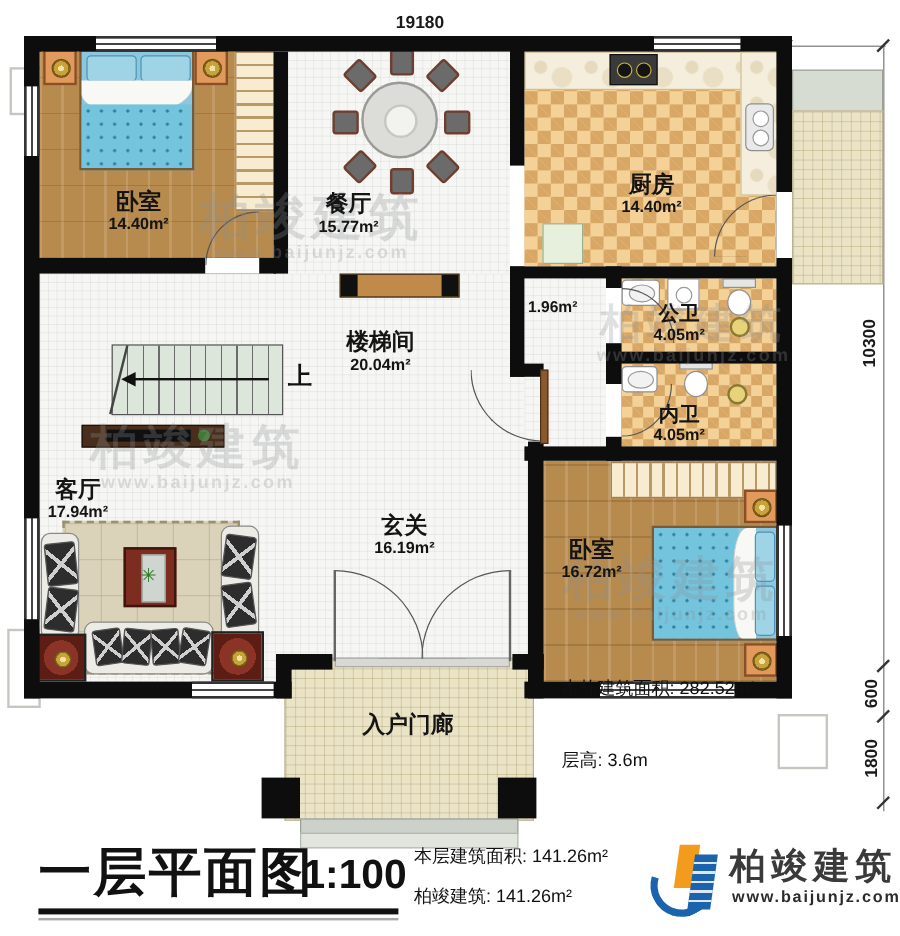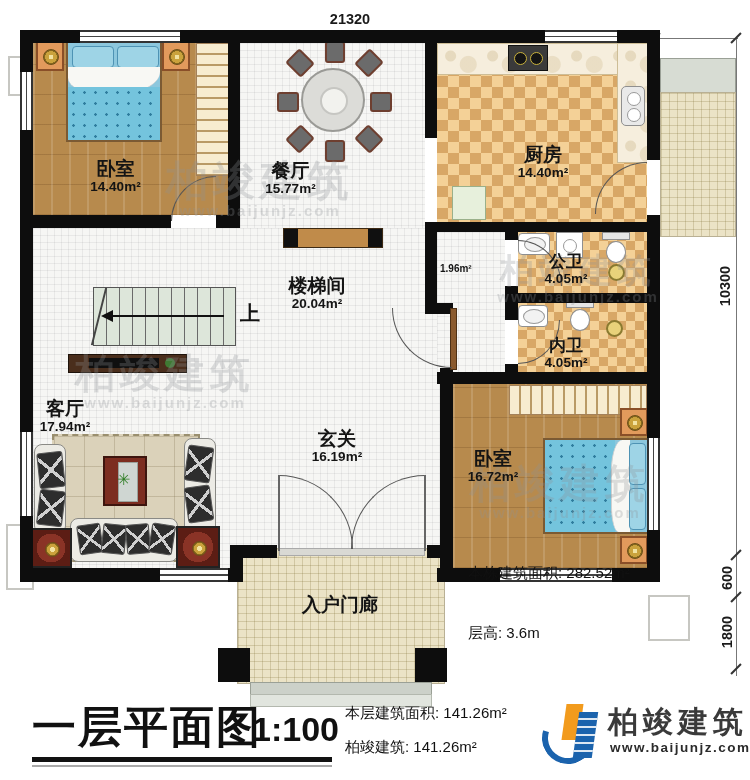--- a/index.html
+++ b/index.html
@@ -32,21 +32,21 @@
   .winh{position:absolute;background:linear-gradient(180deg,#fff 0 42%,#444 42% 58%,#fff 58% 100%);
         border-top:2px solid #333;border-bottom:2px solid #333;box-sizing:border-box;}
   .winv{position:absolute;background:linear-gradient(90deg,#fff 0 42%,#444 42% 58%,#fff 58% 100%);
         border-left:2px solid #333;border-right:2px solid #333;box-sizing:border-box;}
   .open{position:absolute;background:#fff;}
   .arc{position:absolute;box-sizing:border-box;}
   
   .rlabel{position:absolute;text-align:center;font-weight:bold;color:#141414;line-height:1.12;z-index:30;}
   .rlabel .nm{font-size:19px;}
   .rlabel .ar{font-size:13.5px;}
-  .small-area{position:absolute;font-weight:bold;font-size:10px;color:#141414;z-index:30;margin-top:15px;}
+  .small-area{position:absolute;font-weight:bold;font-size:13px;color:#141414;z-index:30;}
   
   .cushion{position:absolute;background:#2d2d2d;border:1px solid #555;border-radius:3px;
     background-image:linear-gradient(45deg,transparent 46%,#cfcfcf 46% 54%,transparent 54%),
                      linear-gradient(-45deg,transparent 46%,#cfcfcf 46% 54%,transparent 54%);}
   .sofa{position:absolute;background:#ecebe5;border:1.5px solid #8a8a86;border-radius:8px;}
   .lamp{position:absolute;border-radius:50%;
     background:radial-gradient(circle,#f2e2a0 0 25%,#caa23c 25% 60%,#8a6a1f 60% 100%);
     border:1px solid #6b4f17;}
   .nstand{position:absolute;width:28px;height:30px;background:#e29a5c;border:2px solid #8a4f28;box-sizing:border-box;}
   .dots{background-image:radial-gradient(#2f7d9e 1.1px,transparent 1.5px);background-size:11px 11px;}
@@ -64,21 +64,21 @@
   .wm .url{font-size:15px;letter-spacing:2px;}
   
   .tb-label{font-size:15px;color:#111;}
   .outline{position:absolute;border:2px solid #c7c7c2;box-sizing:border-box;}
 </style>
 </head>
 <body>
 
 <div class="page">
 
-  <div class="dimtext" style="left:300px;top:11px;width:100px;">21320</div>
+  <div class="dimtext" style="left:300px;top:11px;width:100px;">19180</div>
   <div class="dimline" style="left:38px;top:38px;width:700px;height:1px;"></div>
   <div class="tick" style="left:31px;top:37px;"></div>
   <div class="tick" style="left:648px;top:37px;"></div>
   <div class="tick" style="left:729px;top:37px;"></div>
   <div class="dimline" style="left:736px;top:39px;width:1px;height:637px;"></div>
   <div class="tick" style="left:729px;top:554px;"></div>
   <div class="tick" style="left:729px;top:596px;"></div>
   <div class="tick" style="left:729px;top:668px;"></div>
   <div class="dimtext vdim" style="left:690px;top:278px;width:70px;">10300</div>
   <div class="dimtext vdim" style="left:702px;top:570px;width:50px;">600</div>

